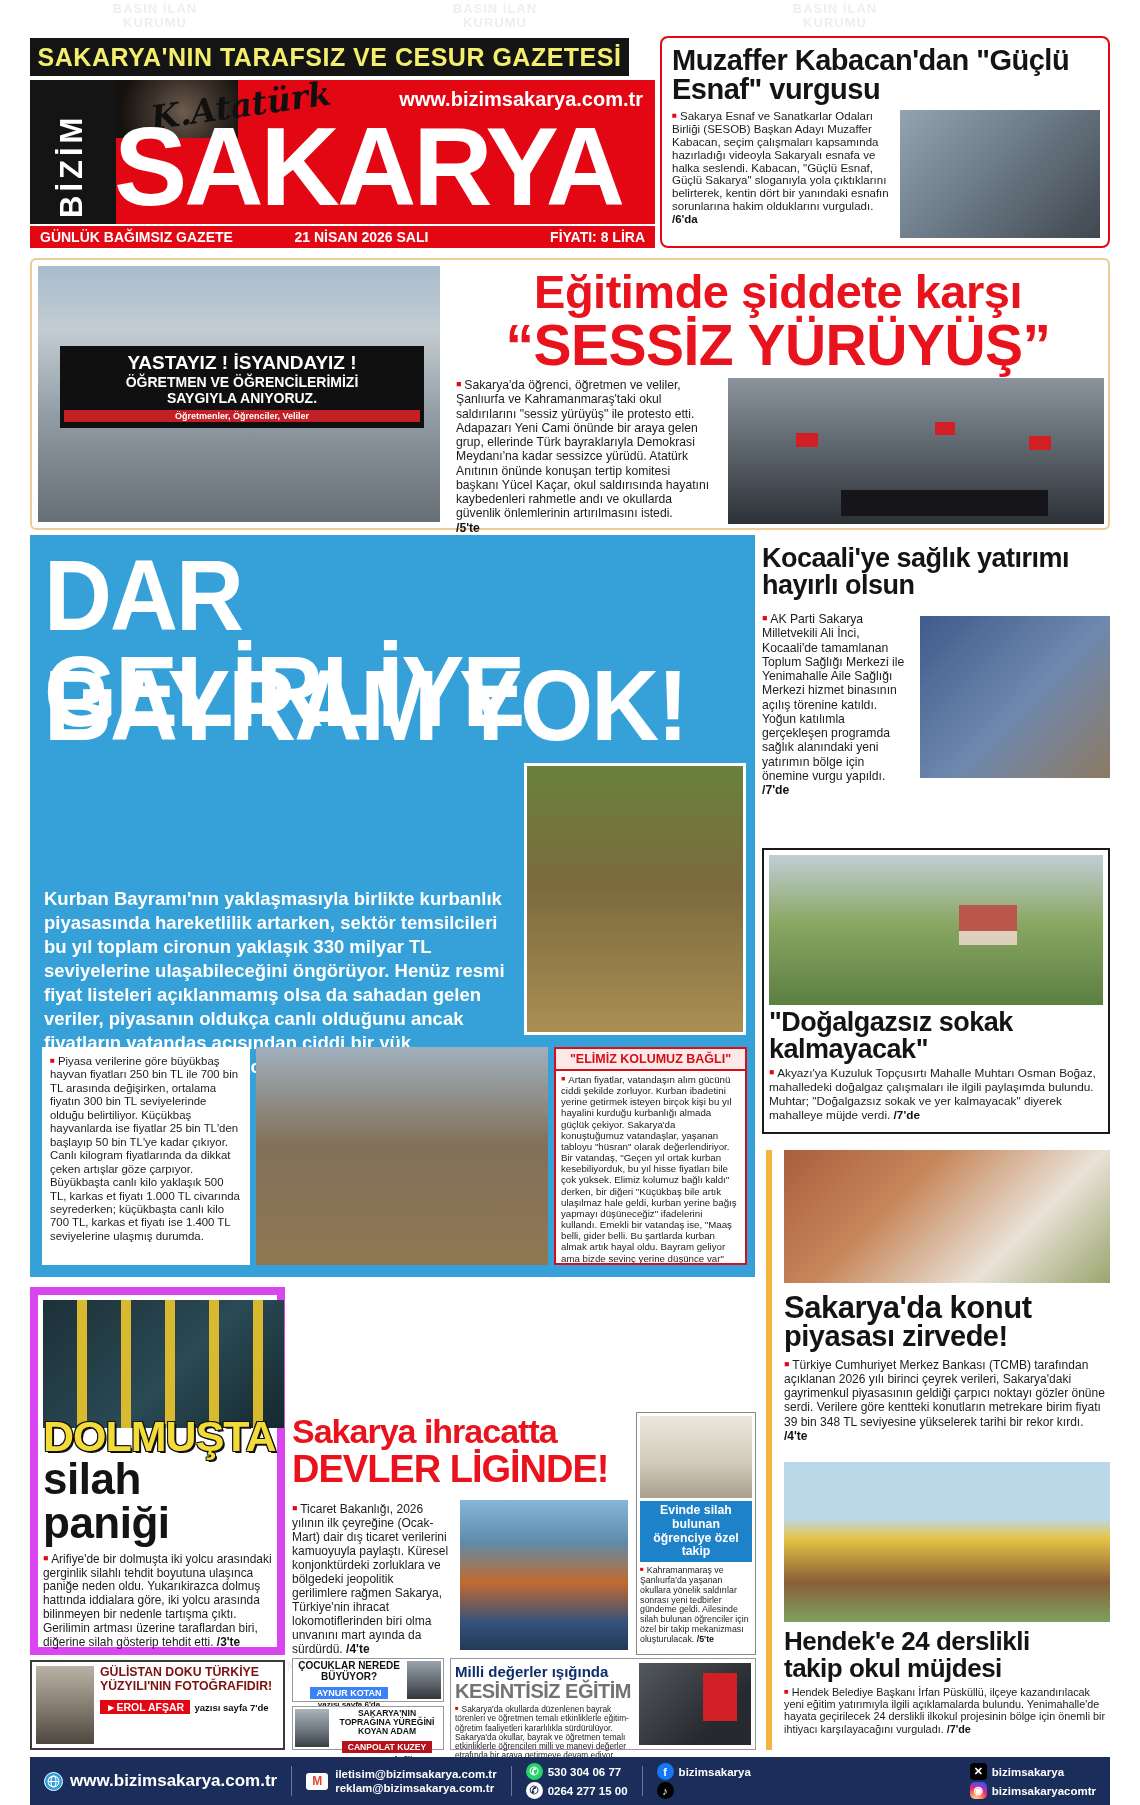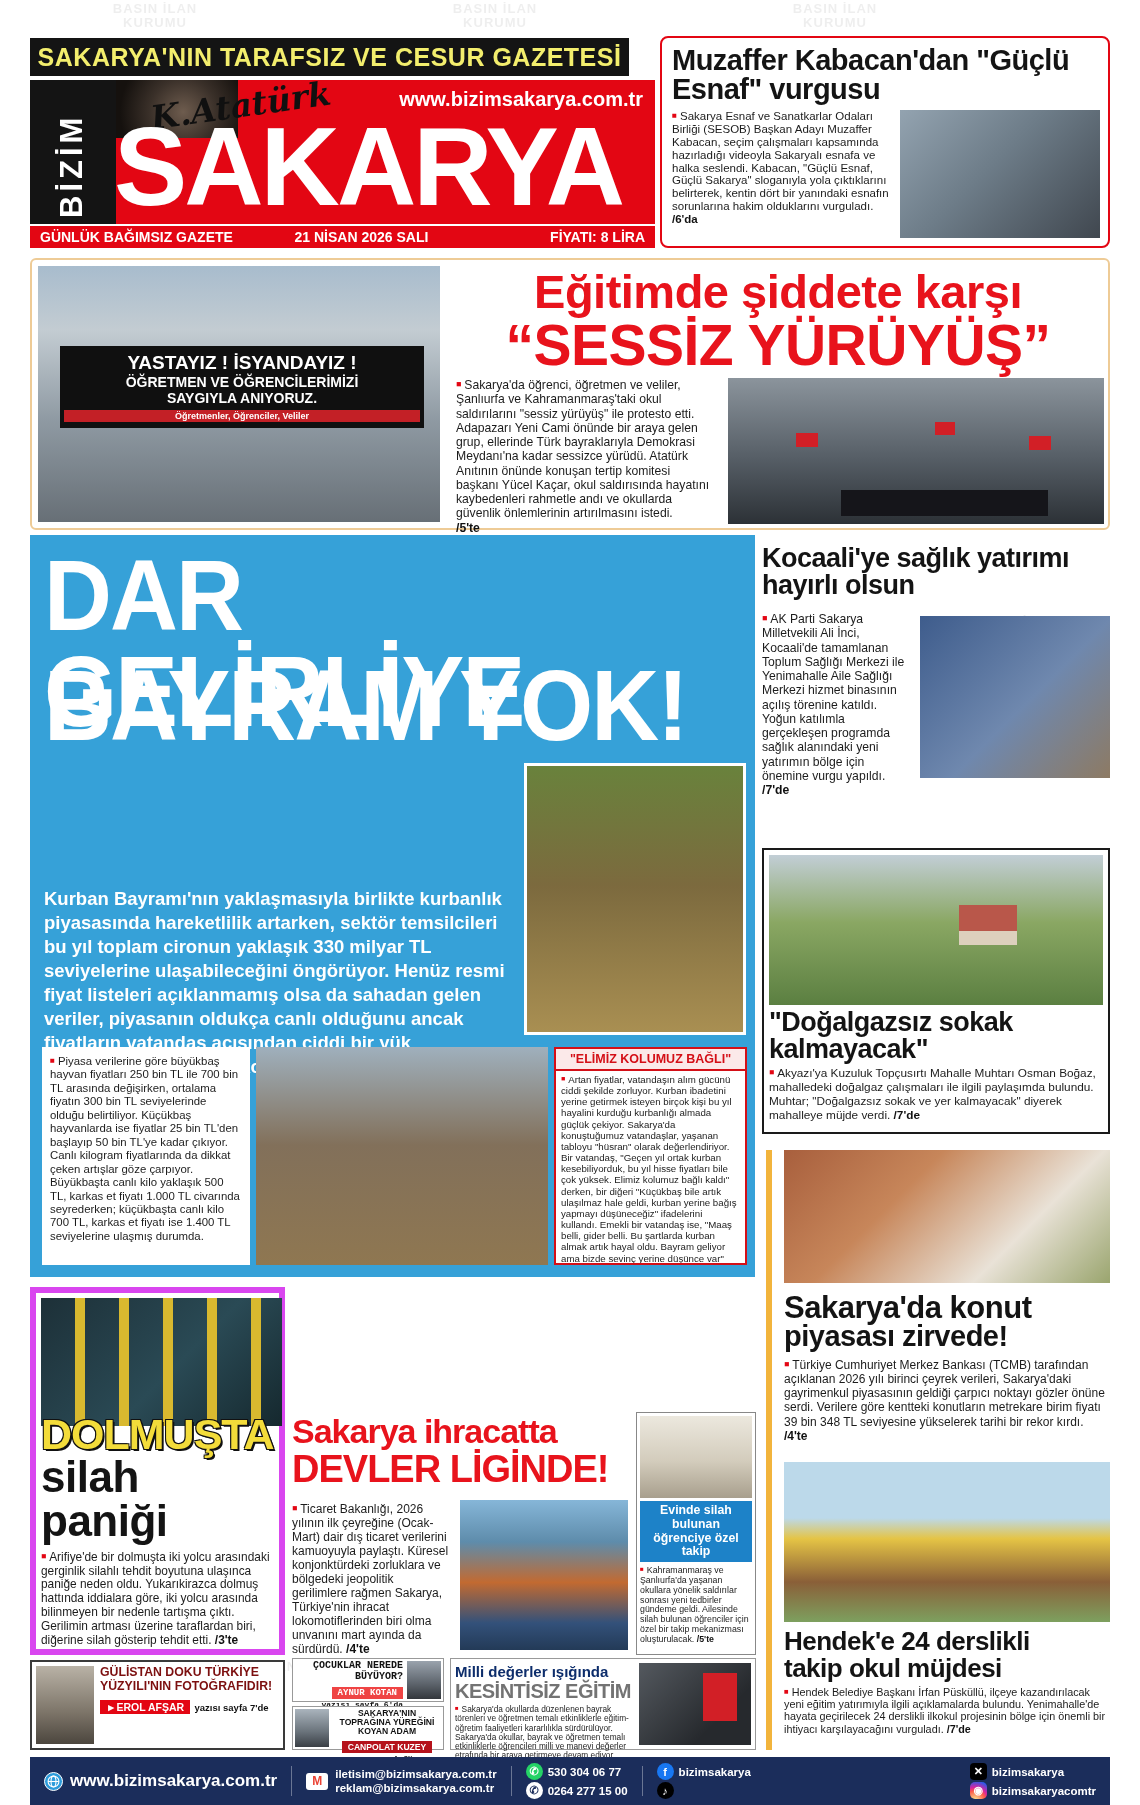--- a/index.html
+++ b/index.html
@@ -182,21 +182,21 @@
   </p>
 
   <div class="ph ph-school" style="left:784px;top:1462px;width:326px;height:160px;"></div>
   <div class="abs hl-black" style="left:784px;top:1628px;font-size:26px;">Hendek'e 24 derslikli</div>
   <div class="abs hl-black" style="left:784px;top:1655px;font-size:26px;">takip okul müjdesi</div>
   <p class="abs body-p" style="left:784px;top:1686px;width:326px;margin:0;font-size:10.8px;line-height:1.13;">
     <span class="bullet">■</span><span>Hendek Belediye Başkanı İrfan Püsküllü, ilçeye kazandırılacak yeni eğitim yatırımıyla ilgili açıklamalarda bulundu. Yenimahalle'de hayata geçirilecek 24 derslikli ilkokul projesinin bölge için önemli bir ihtiyacı karşılayacağını vurguladı.</span>
     <span class="ref">/7'de</span>
   </p>
 
-  <div class="abs" style="left:30px;top:1287px;width:255px;height:368px;border:6px solid #d946ef;padding:5px;box-sizing:border-box;background:#fff;">
+  <div class="abs" style="left:30px;top:1287px;width:255px;height:368px;border:8px solid #d946ef;padding:5px;box-sizing:border-box;background:#fff;">
     <div class="ph ph-bus" style="position:static;width:241px;height:128px;"></div>
     <div class="b" style="font-size:43px;line-height:.95;margin-top:-12px;color:#f3dc3a;letter-spacing:-1px;text-shadow:2px 2px 0 #111,-1px -1px 0 #111,1px -1px 0 #111,-1px 1px 0 #111;">DOLMUŞTA</div>
     <div class="hl-black" style="font-size:44px;">silah paniği</div>
     <p class="body-p" style="margin:8px 0 0;font-size:11.9px;line-height:1.16;">
       <span class="bullet">■</span><span>Arifiye'de bir dolmuşta iki yolcu arasındaki gerginlik silahlı tehdit boyutuna ulaşınca paniğe neden oldu.  Yukarıkirazca dolmuş hattında iddialara göre, iki yolcu arasında bilinmeyen bir nedenle tartışma çıktı. Gerilimin artması üzerine taraflardan biri, diğerine silah gösterip tehdit etti.</span>
       <span class="ref">/3'te</span>
     </p>
   </div>
 
   <div class="abs" style="left:30px;top:1660px;width:255px;height:90px;border:2px solid #3a3a3a;padding:4px;box-sizing:border-box;display:flex;gap:6px;background:#fff;">
@@ -221,23 +221,23 @@
   <div class="abs" style="left:636px;top:1412px;width:120px;height:243px;border:1px solid #888;background:#fff;box-sizing:border-box;padding:3px;">
     <div class="ph ph-classroom" style="position:static;width:112px;height:82px;"></div>
     <div class="b" style="background:#1d82c8;color:#fff;font-size:12.3px;line-height:1.12;padding:3px 4px;margin-top:3px;text-align:center;">Evinde silah bulunan öğrenciye özel takip</div>
     <p class="body-p" style="margin:3px 0 0;font-size:8.8px;line-height:1.12;">
       <span class="bullet">■</span><span>Kahramanmaraş ve Şanlıurfa'da yaşanan okullara yönelik saldırılar sonrası yeni tedbirler gündeme geldi. Ailesinde silah bulunan öğrenciler için özel bir takip mekanizması oluşturulacak.</span>
       <span class="ref">/5'te</span>
     </p>
   </div>
 
   <div class="abs" style="left:292px;top:1658px;width:152px;height:44px;border:1px solid #999;box-sizing:border-box;display:flex;gap:4px;padding:2px;background:#fff;">
-    <div style="flex:1;text-align:right;font-family:Liberation Mono, monospace;">
+    <div style="flex:1;text-align:center;">
       <div class="b" style="font-size:10px;line-height:1.05;">ÇOCUKLAR NEREDE BÜYÜYOR?</div>
-      <div class="band" style="background:#ef4444;font-size:9px;margin-top:2px;">AYNUR KOTAN</div>
+      <div class="band" style="background:#3b82f6;font-size:9px;margin-top:2px;">AYNUR KOTAN</div>
       <div class="b" style="font-size:8px;">yazısı sayfa 6'da</div>
     </div>
     <div class="ph ph-person2" style="position:static;width:34px;height:38px;flex:0 0 auto;"></div>
   </div>
   <div class="abs" style="left:292px;top:1706px;width:152px;height:44px;border:1px solid #999;box-sizing:border-box;display:flex;gap:4px;padding:2px;background:#fff;">
     <div class="ph ph-person3" style="position:static;width:34px;height:38px;flex:0 0 auto;"></div>
     <div style="flex:1;text-align:center;">
       <div class="b" style="font-size:8.6px;line-height:1.05;">SAKARYA'NIN TOPRAĞINA YÜREĞİNİ KOYAN ADAM</div>
       <div class="band" style="background:#b5121b;font-size:8.6px;margin-top:1px;">CANPOLAT KUZEY</div>
       <div class="b" style="font-size:8px;">yazısı sayfa 3'te</div>

